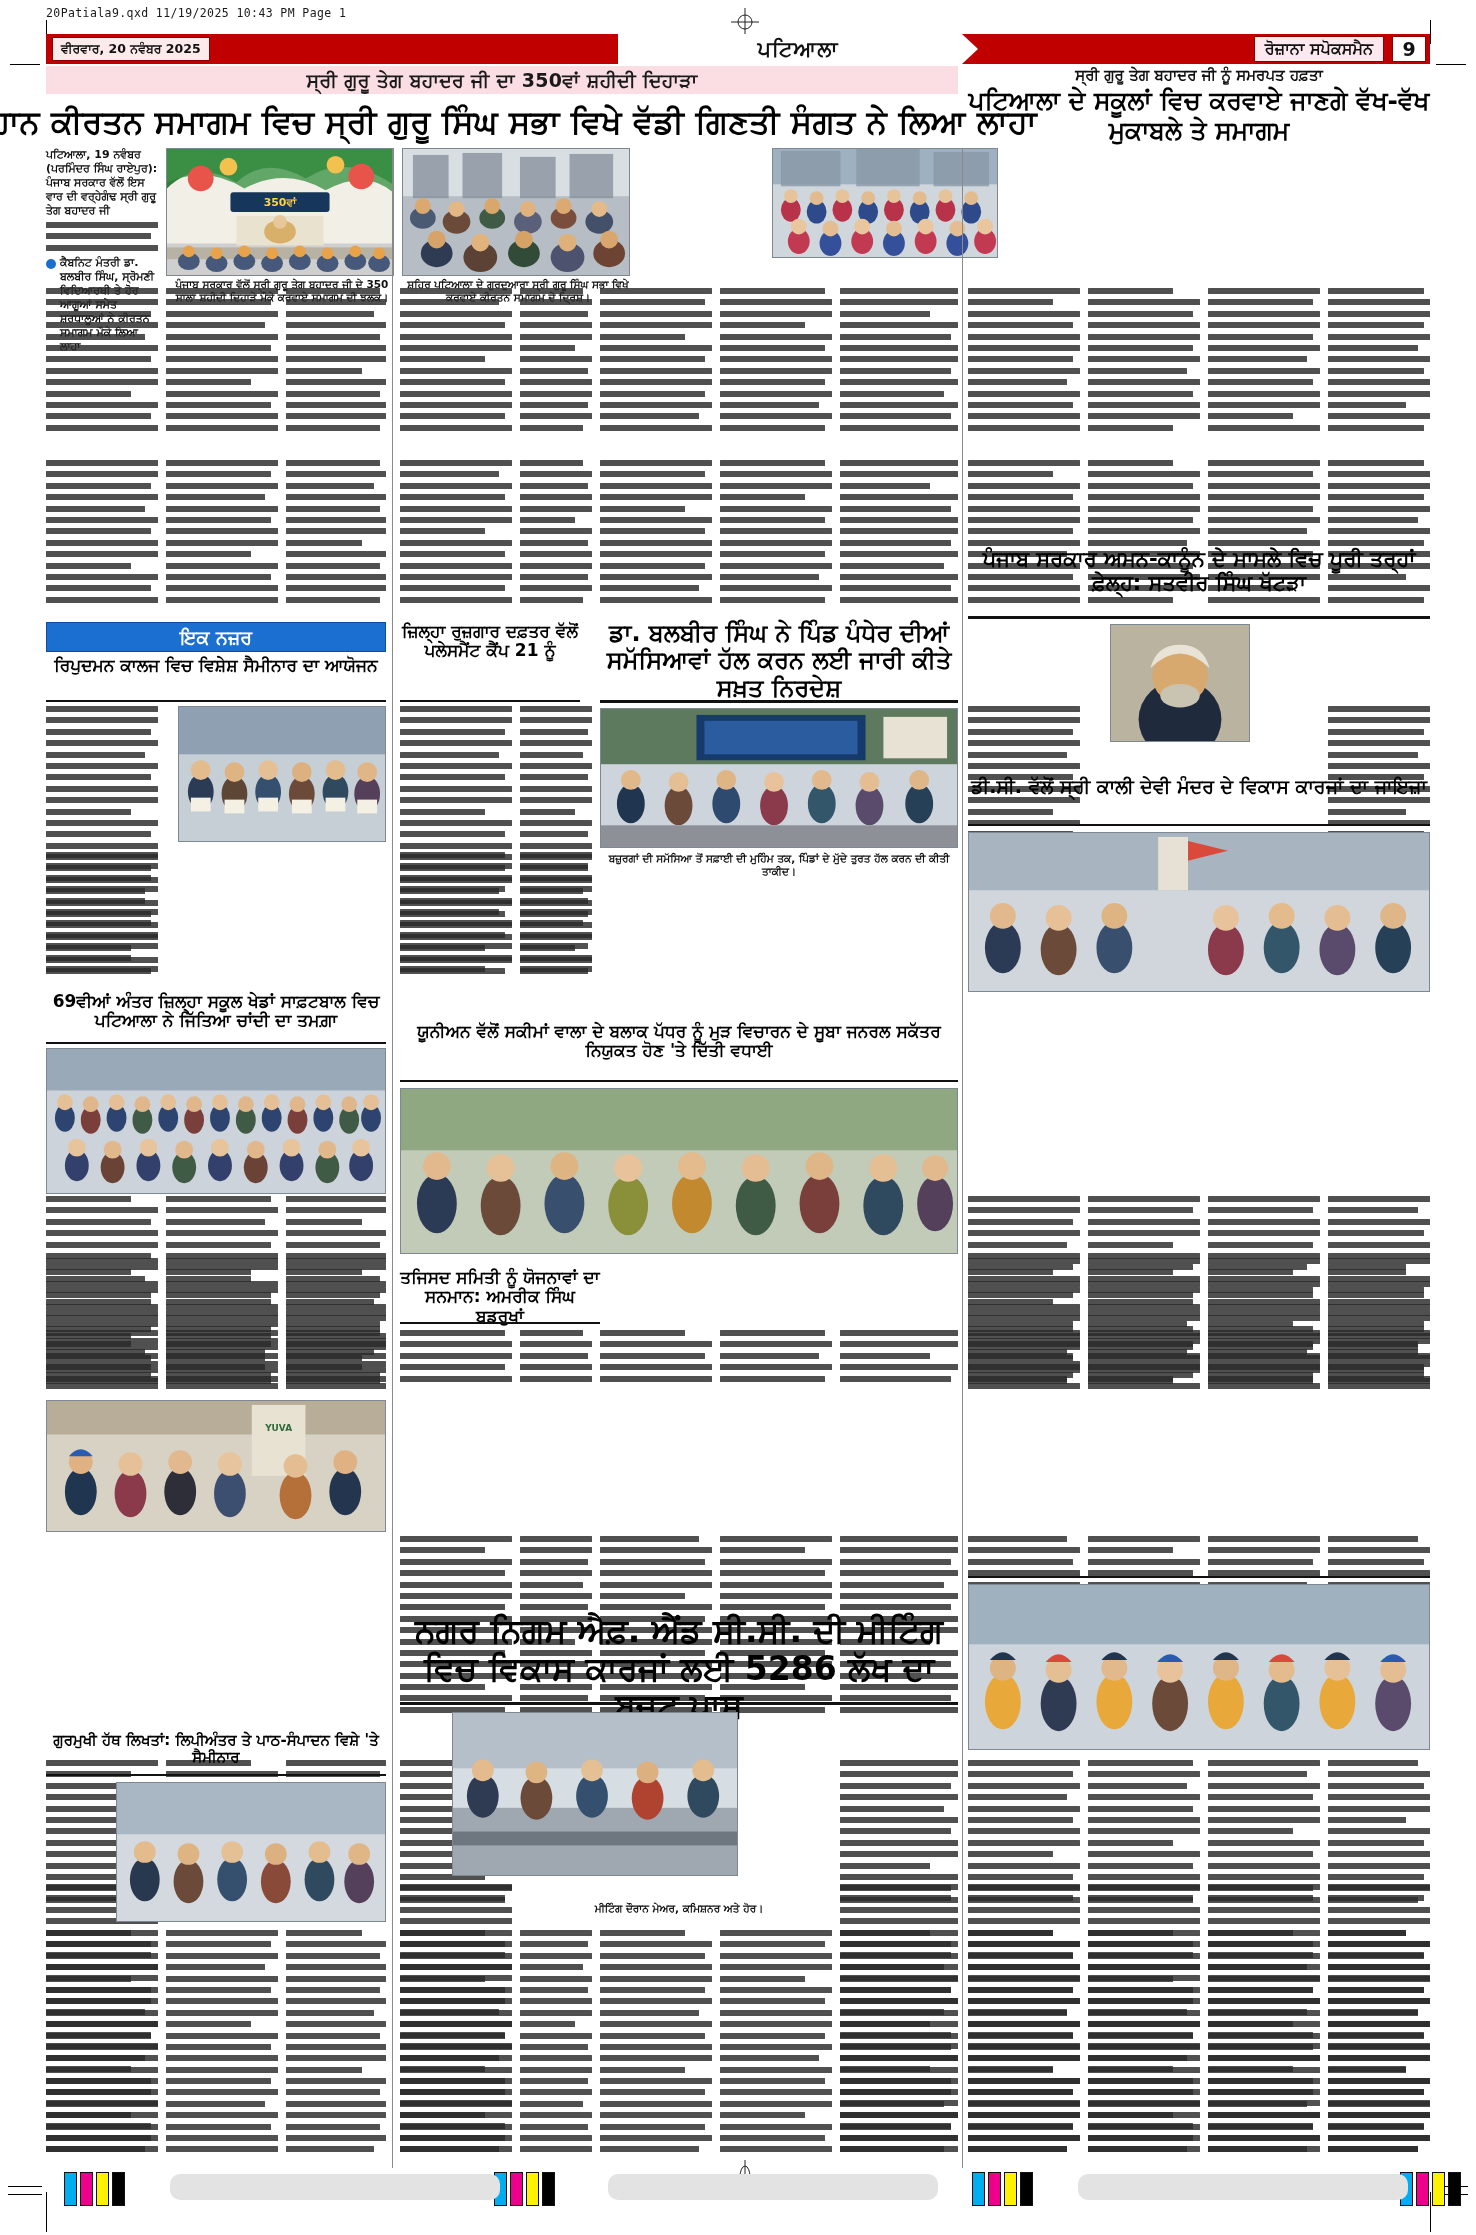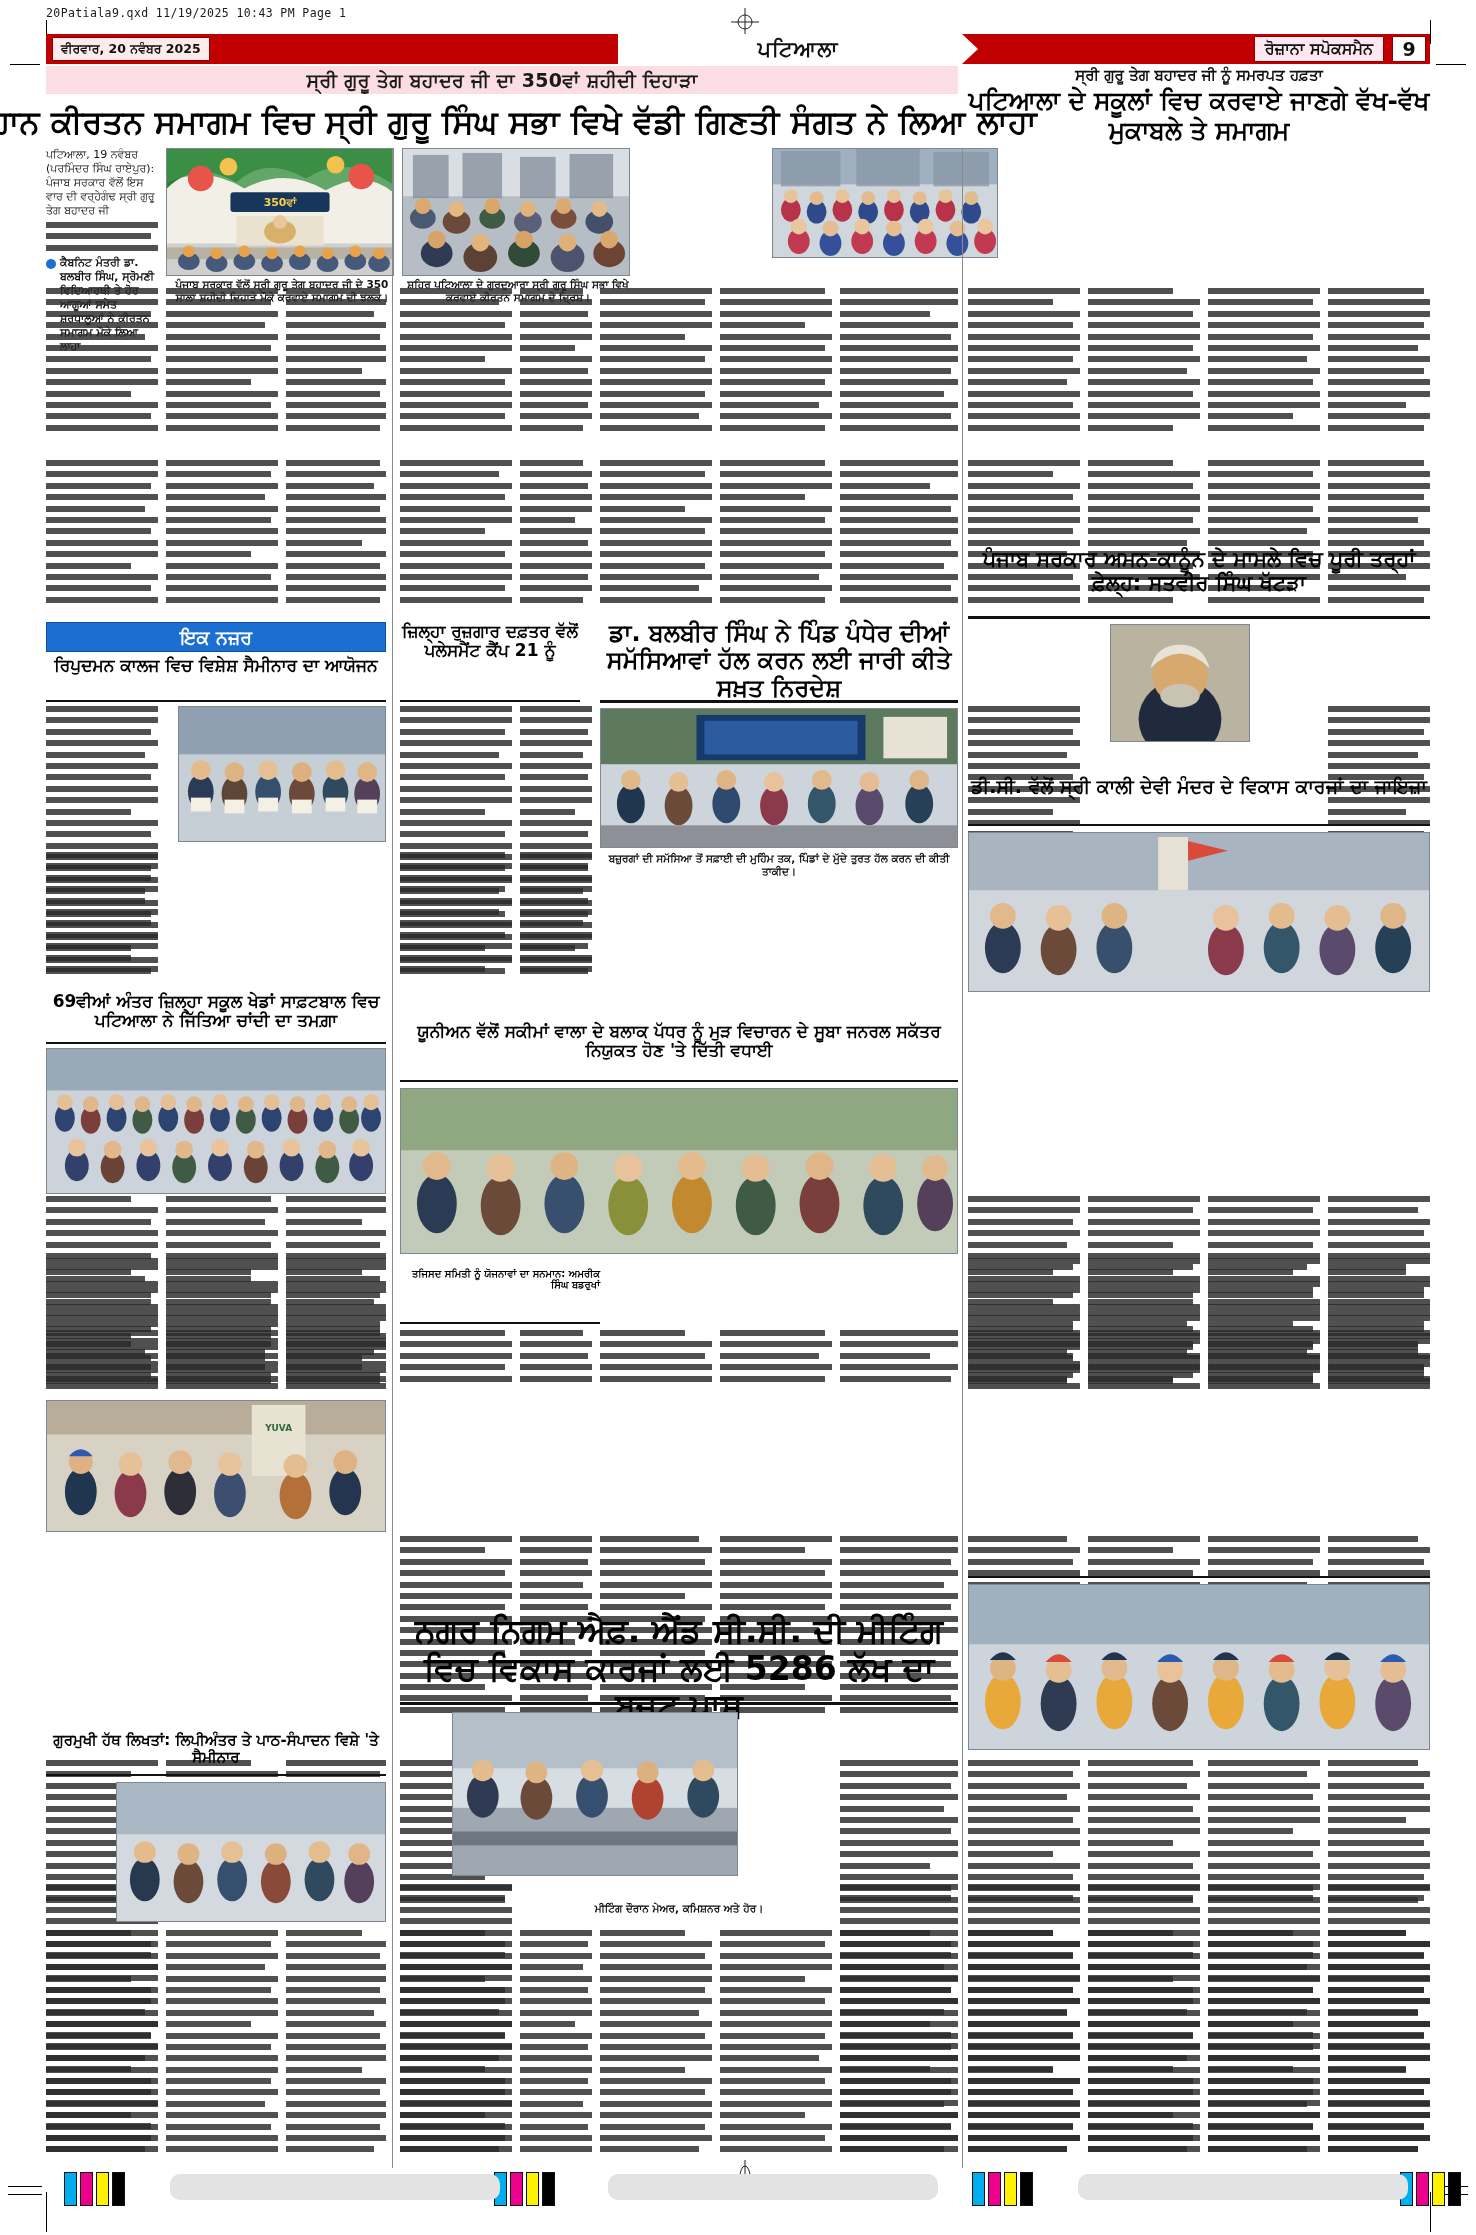--- a/index.html
+++ b/index.html
@@ -113,21 +113,21 @@
   .ln {
     height: 6px; background: #2a2a2a; opacity: .82;
     margin-bottom: 5.4px; border-radius: .5px;
   }
   .ln.s1 { width: 100%; }
   .ln.s2 { width: 94%; }
   .ln.s3 { width: 88%; }
   .ln.s4 { width: 76%; }
 
   .dateline {
-    font-size: 11px; font-weight: normal; color: #111; line-height: 14px;
+    font-size: 11px; font-weight: bold; color: #111; line-height: 14px;
     margin-bottom: 4px;
   }
 
   
   .photo {
     position: absolute; overflow: hidden;
     background: #b9c3cd; border: 1px solid #7d8893;
   }
   .cap {
     position: absolute; font-size: 10.5px; font-weight: bold;
@@ -2323,21 +2323,21 @@
         <ellipse cx="420" cy="116" rx="20" ry="30" fill="#7a3f3a"></ellipse>
           <circle cx="420" cy="78" r="14" fill="#dfb688"></circle>
         <ellipse cx="484" cy="118" rx="20" ry="30" fill="#2f4a5e"></ellipse>
           <circle cx="484" cy="80" r="14" fill="#e5bf94"></circle>
         <ellipse cx="536" cy="116" rx="18" ry="28" fill="#55405c"></ellipse>
           <circle cx="536" cy="80" r="13" fill="#e1b98d"></circle>
       </g>
     </svg>
   </div>
 
-  <div class="sec-hl" style="left:400px; top:1268px; width:200px; font-size:10px;text-align:right;">ਤਜਿਸਦ ਸਮਿਤੀ ਨੂੰ ਯੋਜਨਾਵਾਂ ਦਾ ਸਨਮਾਨ: ਅਮਰੀਕ ਸਿੰਘ ਬਡਰੁਖਾਂ</div>
+  <div class="sec-hl" style="left:400px; top:1268px; width:200px; font-size:17px;">ਤਜਿਸਦ ਸਮਿਤੀ ਨੂੰ ਯੋਜਨਾਵਾਂ ਦਾ ਸਨਮਾਨ: ਅਮਰੀਕ ਸਿੰਘ ਬਡਰੁਖਾਂ</div>
   <div class="rule" style="left:400px; top:1322px; width:200px;"></div>
 
   <div class="sec-hl" style="left:400px; top:1612px; width:558px; font-size:33px;">ਨਗਰ ਨਿਗਮ ਐਫ਼. ਐਂਡ ਸੀ.ਸੀ. ਦੀ ਮੀਟਿੰਗ ਵਿਚ ਵਿਕਾਸ ਕਾਰਜਾਂ ਲਈ 5286 ਲੱਖ ਦਾ ਬਜਟ ਪਾਸ</div>
   <div class="rule2" style="left:400px; top:1702px; width:558px;"></div>
   <div class="photo" style="left:452px; top:1712px; width:286px; height:164px;">
     <svg width="100%" height="100%" viewBox="0 0 286 164" preserveAspectRatio="none">
       <rect width="286" height="164" fill="#d6dde3"></rect>
       <rect x="0" y="0" width="286" height="56" fill="#b4bfc9"></rect>
       <rect x="0" y="96" width="286" height="68" fill="#9fa8b0"></rect>
       <g>

